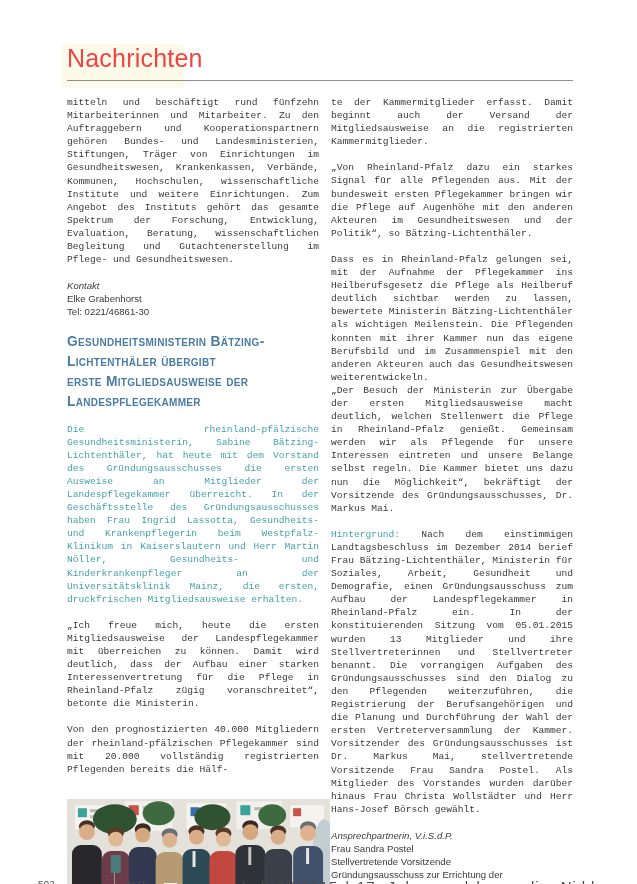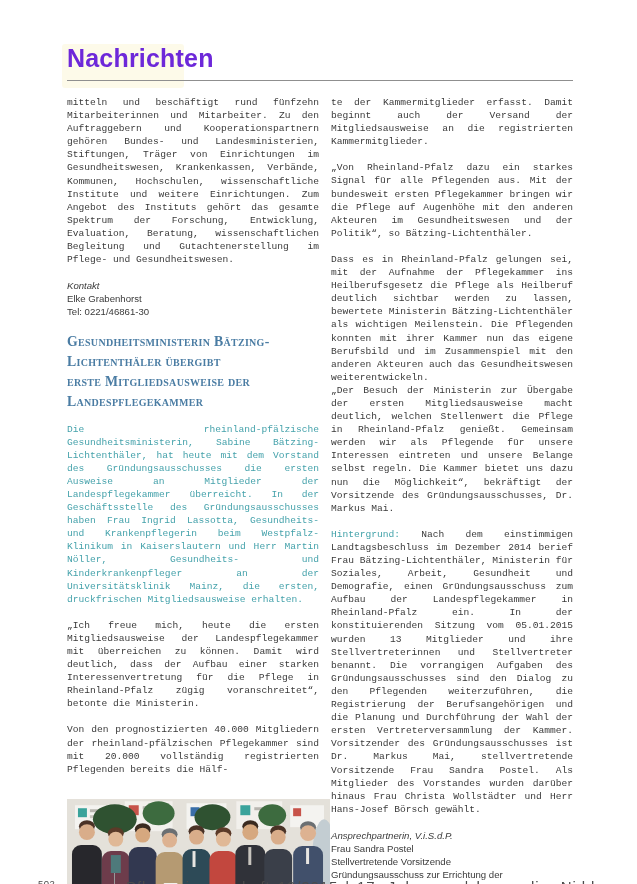--- a/index.html
+++ b/index.html
@@ -10,43 +10,43 @@
     font-family:"Liberation Sans", sans-serif;
     overflow:hidden;
   }
   .title-glow{
     position:absolute;left:62px;top:44px;width:122px;height:44px;
     background:#faf3cf;opacity:.45;border-radius:3px;
   }
   .content{position:absolute;left:67px;top:44px;width:506px;}
   h1.page-title{
     margin:0 0 7px 0;
-    font-size:25px;font-weight:700;letter-spacing:.2px;
-    color:#6d28d9;position:relative;
+    font-size:25px;font-weight:400;letter-spacing:.2px;
+    color:#ef4444;position:relative;
   }
   .rule{border:0;border-top:1.5px solid #8f8f8f;margin:0 0 15px 0;}
   .columns{display:flex;gap:12px;}
   .col-left{width:252px;}
   .col-right{width:242px;}
   p{
     font-size:9.6px;line-height:13.1px;text-align:justify;
     color:#3a3a3a;margin:0 0 13px 0;font-family:Liberation Mono, monospace;
   }
   p.tight{margin-bottom:0;}
   .teal{color:#42a2a9;}
   .italic{font-style:italic;}
   .contact-block{margin:8px 0 13px 0;}
   .contact-block div{font-size:9.6px;line-height:13.1px;color:#3a3a3a;}
   .article-heading{
     margin:12px 0 11px 0;
     color:#4a7ca3;
     font-variant:small-caps;
     font-size:13.8px;line-height:20px;letter-spacing:.3px;
   }
-  .article-heading span{display:block;font-family:Liberation Serif, serif;}
+  .article-heading span{display:block;}
   .lead{color:#45a2ab;}
   .email{color:#42a2a9;font-style:italic;text-decoration:none;}
   .photo{margin-top:23px;width:263px;height:137px;}
   .photo svg{display:block;}
   .footer{position:absolute;left:0;top:876px;width:637px;height:34px;}
   .page-number{
     position:absolute;left:38px;top:2px;
     font-size:9.5px;color:#4b4b4b;letter-spacing:.5px;
   }
   .footer-divider{

